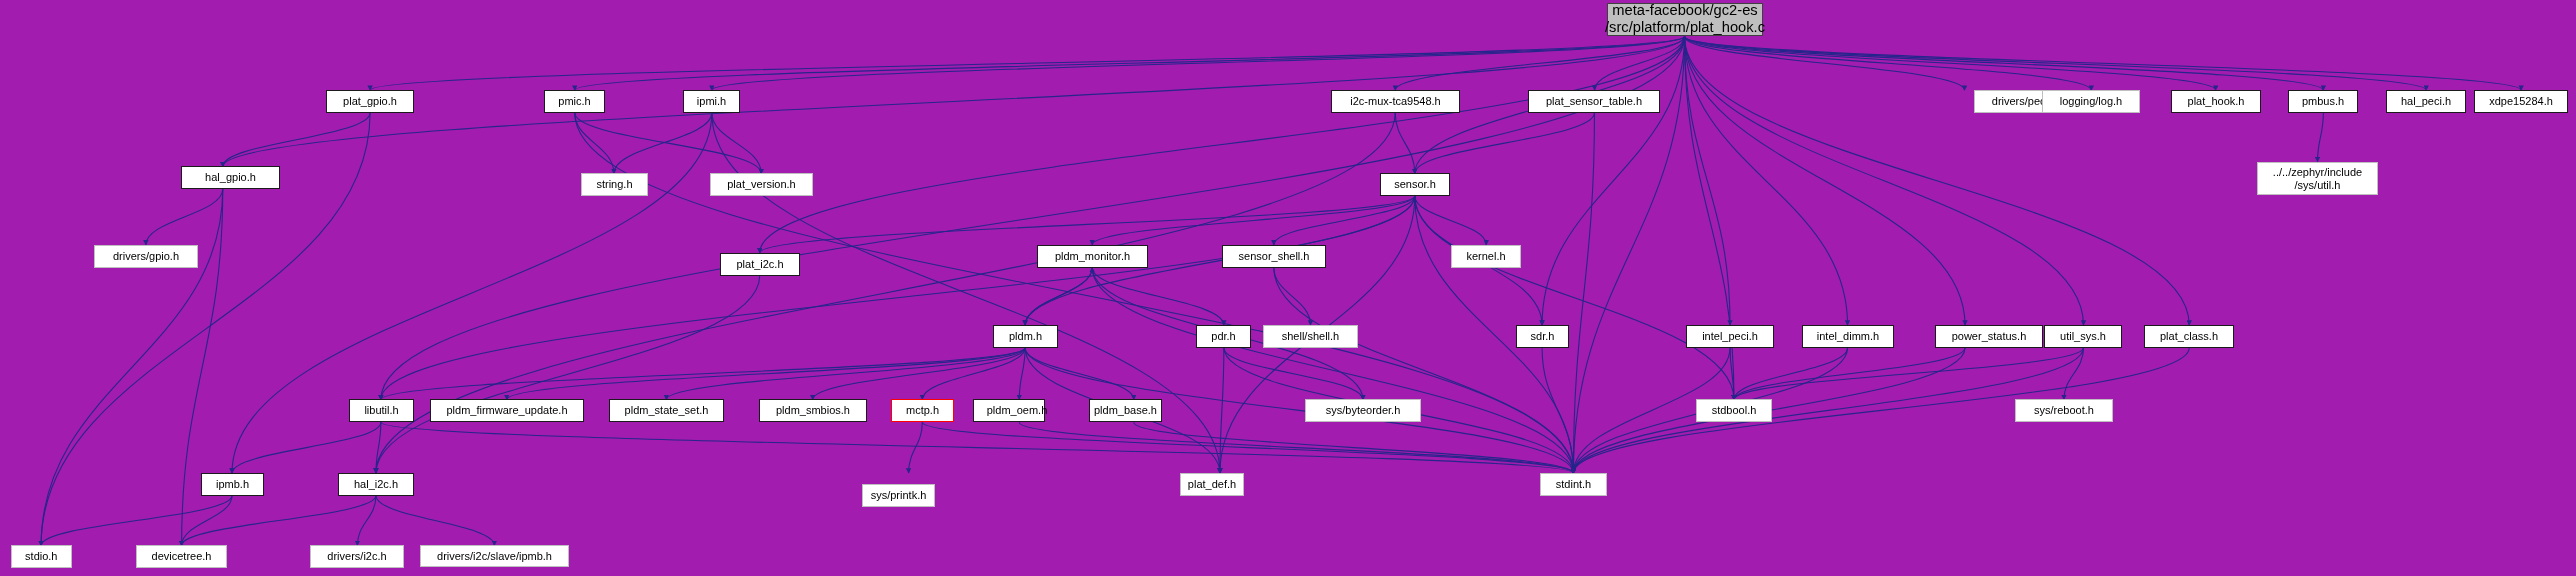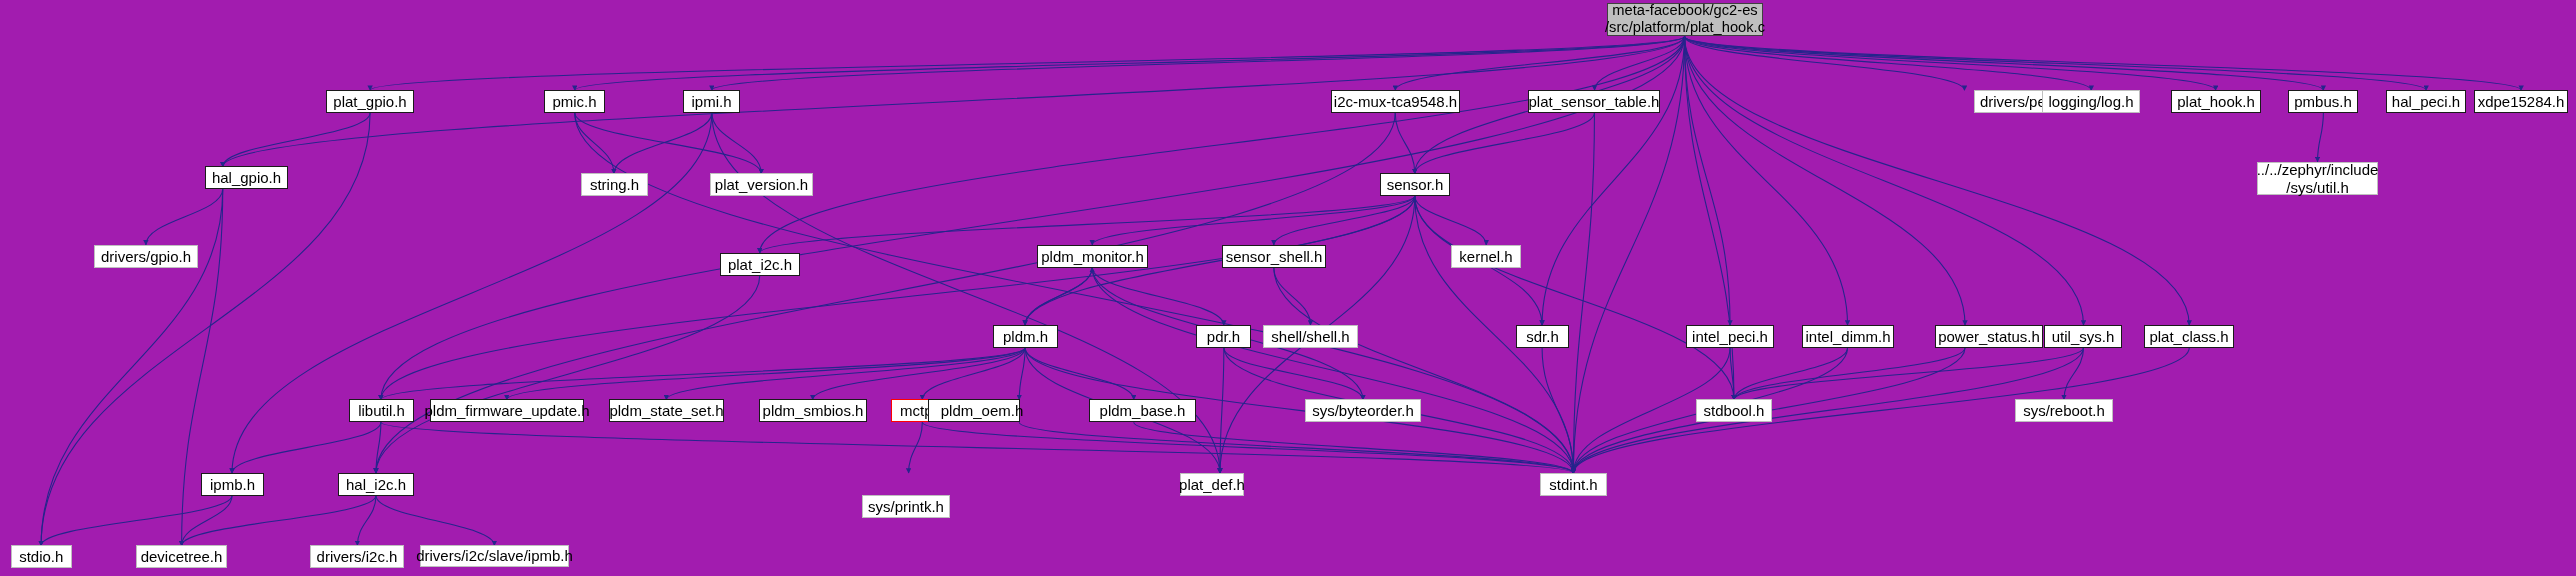--- a/index.html
+++ b/index.html
@@ -26,21 +26,21 @@
   }
   .node {
     position: absolute;
     box-sizing: border-box;
     display: flex;
     align-items: center;
     justify-content: center;
     text-align: center;
     background: #ffffff;
     color: #000000;
-    font-size: 15px;
+    font-size: 11px;
     line-height: 1.15;
     white-space: pre-line;
     border: 1px solid #000000;
     z-index: 5;
   }
   .node.root {
     background: #bfbfbf;
     border: 1px solid #404040;
     font-size: 14.7px;
   }
@@ -164,21 +164,21 @@
     <div class="node solid" style="left: 544px; top: 90px; width: 61px; height: 22.5px;">pmic.h</div>
     <div class="node solid" style="left: 683px; top: 90px; width: 57px; height: 22.5px;">ipmi.h</div>
     <div class="node solid" style="left: 1331px; top: 90px; width: 129px; height: 22.5px;">i2c-mux-tca9548.h</div>
     <div class="node solid" style="left: 1528px; top: 90px; width: 132px; height: 22.5px;">plat_sensor_table.h</div>
     <div class="node dim" style="left: 1974px; top: 90px; width: 101px; height: 22.5px;">drivers/peci.h</div>
     <div class="node dim" style="left: 2042px; top: 90px; width: 98px; height: 22.5px;">logging/log.h</div>
     <div class="node solid" style="left: 2171px; top: 90px; width: 90px; height: 22.5px;">plat_hook.h</div>
     <div class="node solid" style="left: 2288px; top: 90px; width: 70px; height: 22.5px;">pmbus.h</div>
     <div class="node solid" style="left: 2386px; top: 90px; width: 80px; height: 22.5px;">hal_peci.h</div>
     <div class="node solid" style="left: 2474px; top: 90px; width: 94px; height: 22.5px;">xdpe15284.h</div>
-    <div class="node solid" style="left: 181px; top: 166px; width: 83px; height: 22.5px; margin-left: 24px;">hal_gpio.h</div>
+    <div class="node solid" style="left: 181px; top: 166px; width: 99px; height: 22.5px;">hal_gpio.h</div>
     <div class="node dim" style="left: 581px; top: 173px; width: 67px; height: 22.5px;">string.h</div>
     <div class="node dim" style="left: 710px; top: 173px; width: 103px; height: 22.5px;">plat_version.h</div>
     <div class="node solid" style="left: 1380px; top: 173px; width: 70px; height: 22.5px;">sensor.h</div>
     <div class="node dim" style="left: 2257px; top: 162px; width: 121px; height: 33px;">../../zephyr/include
 /sys/util.h</div>
     <div class="node dim" style="left: 94px; top: 245px; width: 104px; height: 22.5px;">drivers/gpio.h</div>
     <div class="node solid" style="left: 720px; top: 253px; width: 80px; height: 22.5px;">plat_i2c.h</div>
     <div class="node solid" style="left: 1037px; top: 245px; width: 111px; height: 22.5px;">pldm_monitor.h</div>
     <div class="node solid" style="left: 1222px; top: 245px; width: 104px; height: 22.5px;">sensor_shell.h</div>
     <div class="node dim" style="left: 1451px; top: 245px; width: 70px; height: 22.5px;">kernel.h</div>
@@ -189,28 +189,28 @@
     <div class="node solid" style="left: 1686px; top: 325px; width: 88px; height: 22.5px;">intel_peci.h</div>
     <div class="node solid" style="left: 1802px; top: 325px; width: 92px; height: 22.5px;">intel_dimm.h</div>
     <div class="node solid" style="left: 1911px; top: 325px; width: 108px; height: 22.5px; margin-left: 24px;">power_status.h</div>
     <div class="node solid" style="left: 2044px; top: 325px; width: 78px; height: 22.5px;">util_sys.h</div>
     <div class="node solid" style="left: 2144px; top: 325px; width: 90px; height: 22.5px;">plat_class.h</div>
     <div class="node solid" style="left: 349px; top: 399px; width: 65px; height: 22.5px;">libutil.h</div>
     <div class="node solid" style="left: 430px; top: 399px; width: 154px; height: 22.5px;">pldm_firmware_update.h</div>
     <div class="node solid" style="left: 609px; top: 399px; width: 115px; height: 22.5px;">pldm_state_set.h</div>
     <div class="node solid" style="left: 759px; top: 399px; width: 108px; height: 22.5px;">pldm_smbios.h</div>
     <div class="node highlight" style="left: 891px; top: 399px; width: 63px; height: 22.5px;">mctp.h</div>
-    <div class="node solid" style="left: 928px; top: 399px; width: 92px; height: 22.5px; padding-left: 16px;">pldm_oem.h</div>
-    <div class="node solid" style="left: 1089px; top: 399px; width: 107px; height: 22.5px;">pldm_base.h</div>
+    <div class="node solid" style="left: 973px; top: 399px; width: 72px; height: 22.5px; padding-left: 16px;">pldm_oem.h</div>
+    <div class="node solid" style="left: 1089px; top: 399px; width: 73px; height: 22.5px;">pldm_base.h</div>
     <div class="node dim" style="left: 1305px; top: 399px; width: 116px; height: 22.5px;">sys/byteorder.h</div>
     <div class="node dim" style="left: 1696px; top: 399px; width: 76px; height: 22.5px;">stdbool.h</div>
     <div class="node dim" style="left: 2015px; top: 399px; width: 98px; height: 22.5px;">sys/reboot.h</div>
     <div class="node solid" style="left: 201px; top: 473px; width: 63px; height: 22.5px;">ipmb.h</div>
     <div class="node solid" style="left: 338px; top: 473px; width: 76px; height: 22.5px;">hal_i2c.h</div>
-    <div class="node dim" style="left: 862px; top: 495px; width: 88px; height: 22.5px;">sys/printk.h</div>
+    <div class="node dim" style="left: 862px; top: 484px; width: 73px; height: 22.5px;">sys/printk.h</div>
     <div class="node dim" style="left: 1180px; top: 473px; width: 64px; height: 22.5px;">plat_def.h</div>
     <div class="node dim" style="left: 1540px; top: 473px; width: 67px; height: 22.5px;">stdint.h</div>
     <div class="node dim" style="left: 10.8px; top: 545px; width: 61px; height: 22.5px;">stdio.h</div>
     <div class="node dim" style="left: 136px; top: 545px; width: 91px; height: 22.5px;">devicetree.h</div>
     <div class="node dim" style="left: 310px; top: 545px; width: 94px; height: 22.5px;">drivers/i2c.h</div>
     <div class="node dim" style="left: 420px; top: 545px; width: 149px; height: 22px;">drivers/i2c/slave/ipmb.h</div>
   </div>
 
 
 </body></html>

